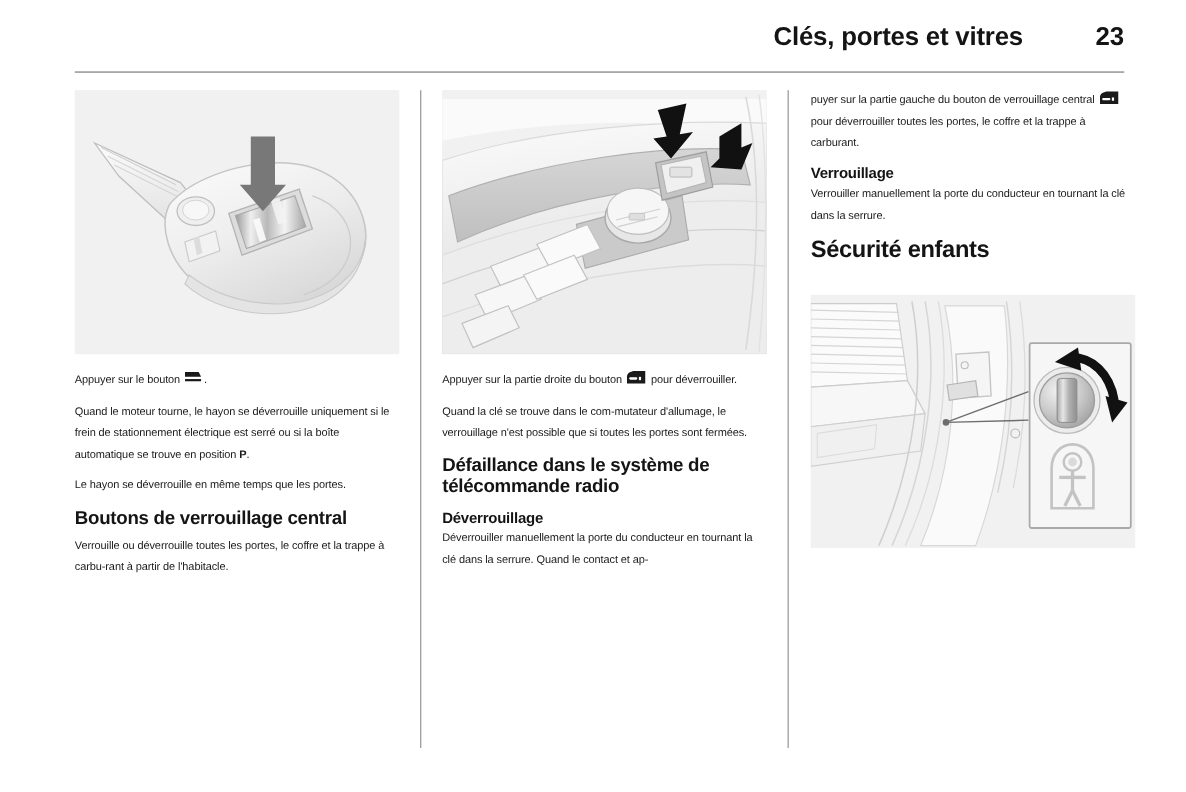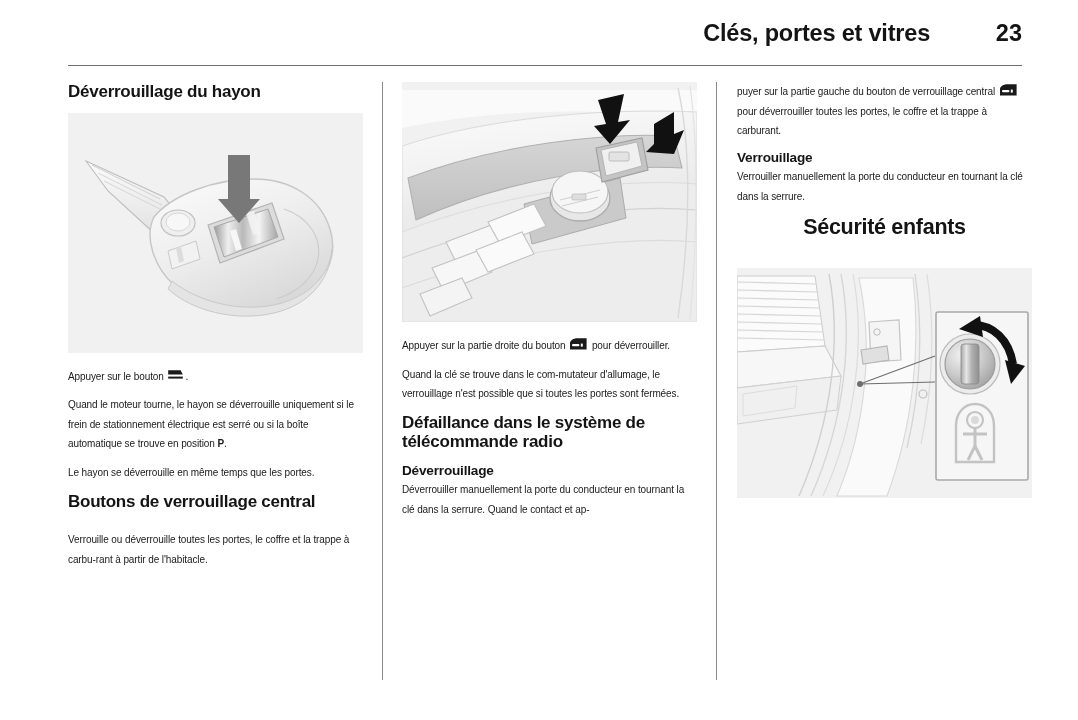--- a/index.html
+++ b/index.html
@@ -89,21 +89,20 @@
     line-height: 1.15;
     color: #141414;
   }
   h1.big-title {
     font-size: 21.5px;
     font-weight: bold;
     margin: 0 0 28px 0;
     letter-spacing: -0.3px;
     line-height: 1.15;
     color: #141414;
-    text-align: center;
   }
   h3.sub-title {
     font-size: 13.6px;
     font-weight: bold;
     margin: 0 0 1px 0;
     letter-spacing: -0.2px;
     line-height: 1.2;
     color: #141414;
   }
   p.body {
@@ -147,21 +146,20 @@
     <div class="header-title">Clés, portes et vitres</div>
     <div class="header-page-number">23</div>
   </div>
   <div class="header-rule"></div>
 
   <div class="col-divider d1"></div>
   <div class="col-divider d2"></div>
 
   <div class="column col1">
 
-    <h2 class="section-title">Déverrouillage du hayon</h2>
 
     <div class="figure fig-key">
       <svg width="295" height="240" viewBox="0 0 295 240" aria-hidden="true">
         <defs>
           <linearGradient id="gBody" x1="0" y1="0" x2="0.6" y2="1">
             <stop offset="0%" stop-color="#fcfcfc"></stop>
             <stop offset="55%" stop-color="#ededed"></stop>
             <stop offset="100%" stop-color="#d9d9d9"></stop>
           </linearGradient>
           <linearGradient id="gBtn" x1="0" y1="0" x2="1" y2="0">
@@ -215,21 +213,21 @@
             <rect x="1.2" y="7.6" width="14.6" height="2.0" fill="#1a1a1a"></rect>
           </svg></span><span>.</span>
     </p>
 
     <p class="body">
       <span>Quand le moteur tourne, le hayon se déverrouille uniquement si le frein de stationnement électrique est serré ou si la boîte automatique se trouve en position </span><b class="gear">P</b><span>.</span>
     </p>
 
     <p class="body">Le hayon se déverrouille en même temps que les portes.</p>
 
-    <h2 class="section-title sp-top" style="margin-bottom:19px;">Boutons de verrouillage central</h2>
+    <h2 class="section-title sp-top" style="margin-bottom:6px;">Boutons de verrouillage central</h2>
 
     <p class="body">Verrouille ou déverrouille toutes les portes, le coffre et la trappe à carbu-­rant à partir de l'habitacle.</p>
   </div>
 
   <div class="column col2">
 
     <div class="figure fig-door">
       <svg width="295" height="240" viewBox="0 0 295 240" aria-hidden="true">
         <defs>
           <linearGradient id="gPanel" x1="0" y1="0" x2="0.3" y2="1">

